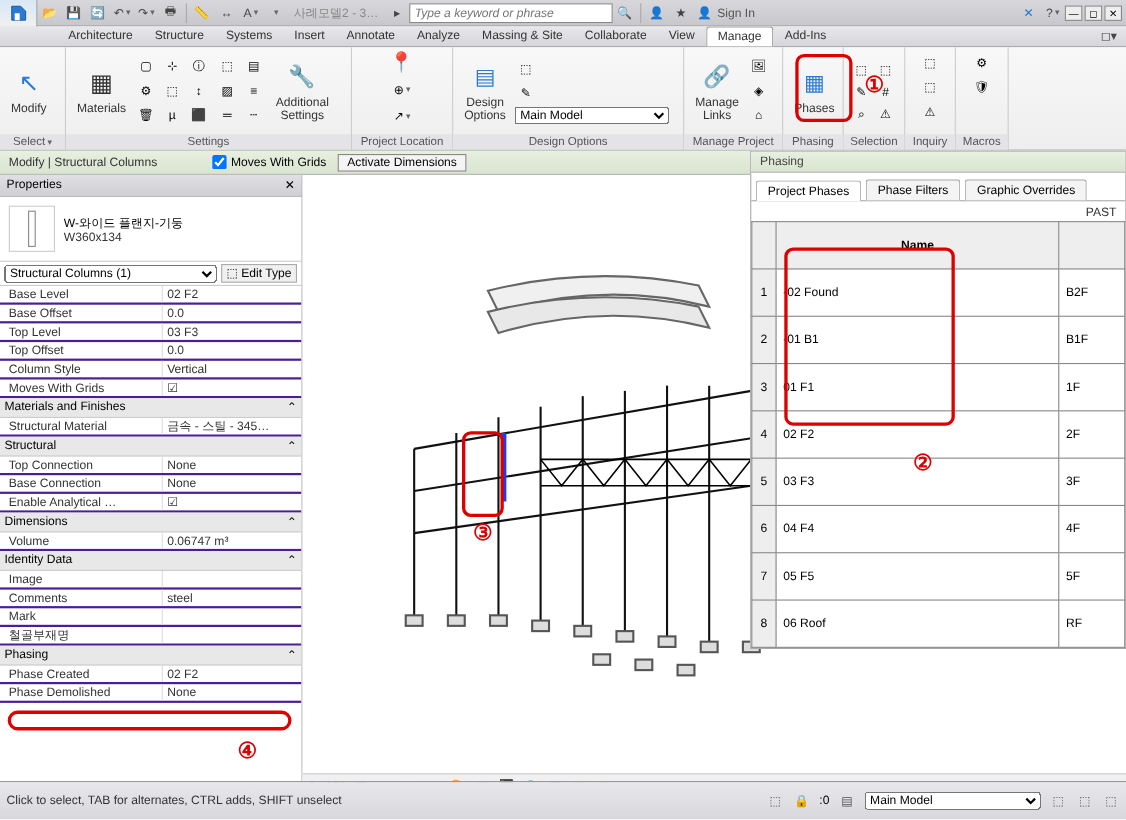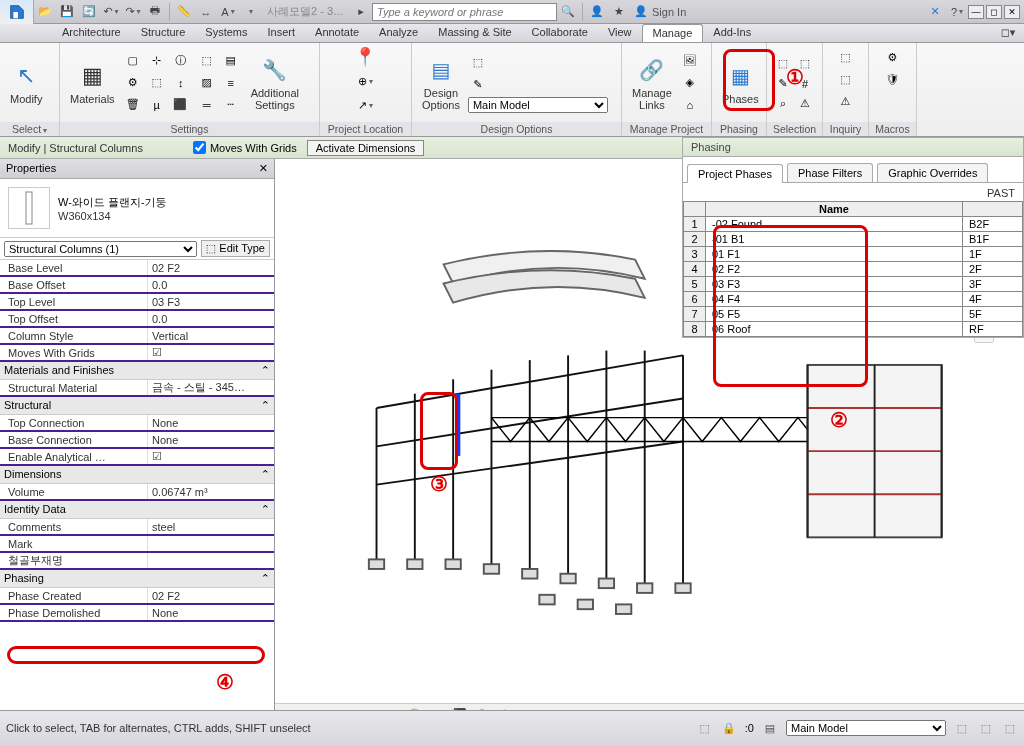--- a/index.html
+++ b/index.html
@@ -64,21 +64,21 @@
   .nav-cube { position:absolute; top:6px; right:30px; width:32px; height:32px; border:1px solid #ccc; background:#f8f8f8; }
 
   
   .phasing { position: absolute; top: 0; right: 0; width: 342px; background: #fff; border: 1px solid #aaa; }
   .phasing-title { background: linear-gradient(#e8f0e0,#d8e4d0); padding: 3px 8px; color: #444; border-bottom:1px solid #aaa; }
   .ph-tabs { display: flex; border-bottom: 1px solid #aaa; margin-top:6px; }
   .ph-tab { padding: 3px 10px; border: 1px solid #aaa; border-bottom: none; background: #f4f4f4; margin-left:4px; border-radius:3px 3px 0 0; }
   .ph-tab.active { background: #fff; position:relative; top:1px; }
   .ph-past { text-align: right; padding: 4px 8px 0; color:#333; }
   .ph-table { border-collapse: collapse; width: 100%; margin-top:2px; }
-  .ph-table th, .ph-table td { border: 1px solid #888; padding: 1px 6px; text-align: left; font-size:11px; }
+  .ph-table th, .ph-table td { border: 1px solid #888; padding: 15px 6px; text-align: left; font-size:11px; }
   .ph-table th { background: #eee; text-align:center; }
   .ph-table td.num { width:20px; text-align:center; background:#eee; }
 
   
   .status { position: absolute; left: 0; right: 0; bottom: 0; height: 20px; background: linear-gradient(#e8e8ec,#d8d8dc); display: flex; align-items: center; padding: 17px 6px; gap: 8px; border-top:1px solid #999; }
   .status .hint { color: #333; }
 
   .chev::after{content:"▾"; font-size:8px; color:#666; margin-left:2px;}
 </style>
 </head>
@@ -341,20 +341,24 @@
       </div>
       <div class="prow">
         <div class="pname">Volume</div>
         <div class="pval">0.06747 m³</div>
       </div>
       <div class="pgroup">
         <span>Identity Data</span>
         <span>⌃</span>
       </div>
       <div class="prow">
+        <div class="pname">Image</div>
+        <div class="pval"></div>
+      </div>
+      <div class="prow">
         <div class="pname">Comments</div>
         <div class="pval">steel</div>
       </div>
       <div class="prow">
         <div class="pname">Mark</div>
         <div class="pval"></div>
       </div>
       <div class="prow">
         <div class="pname">철골부재명</div>
         <div class="pval"></div>

